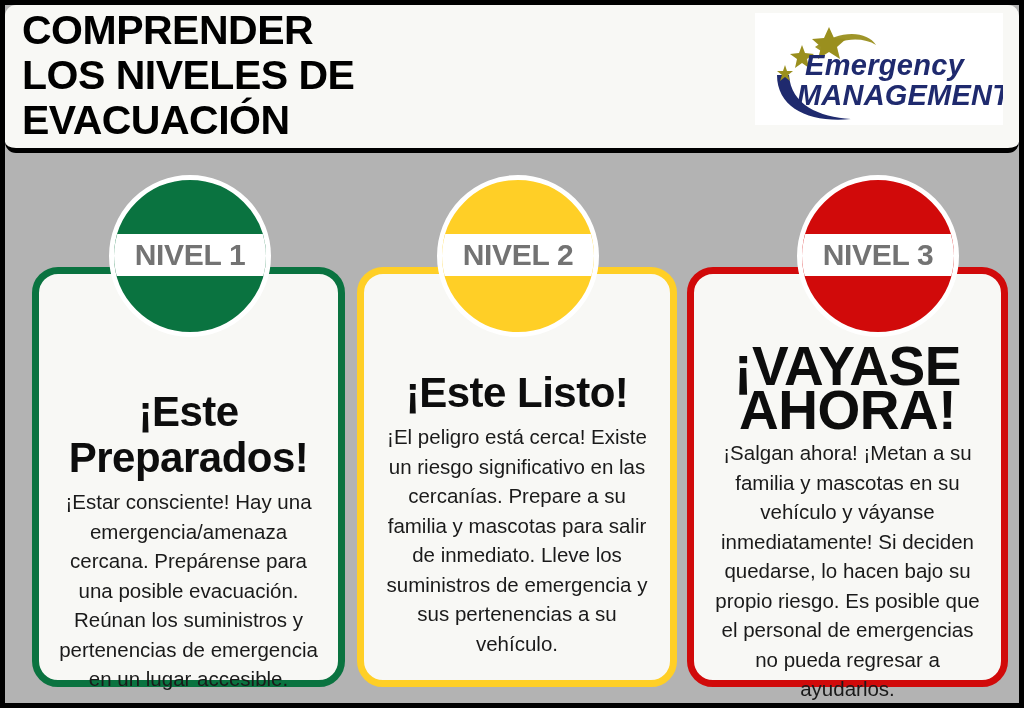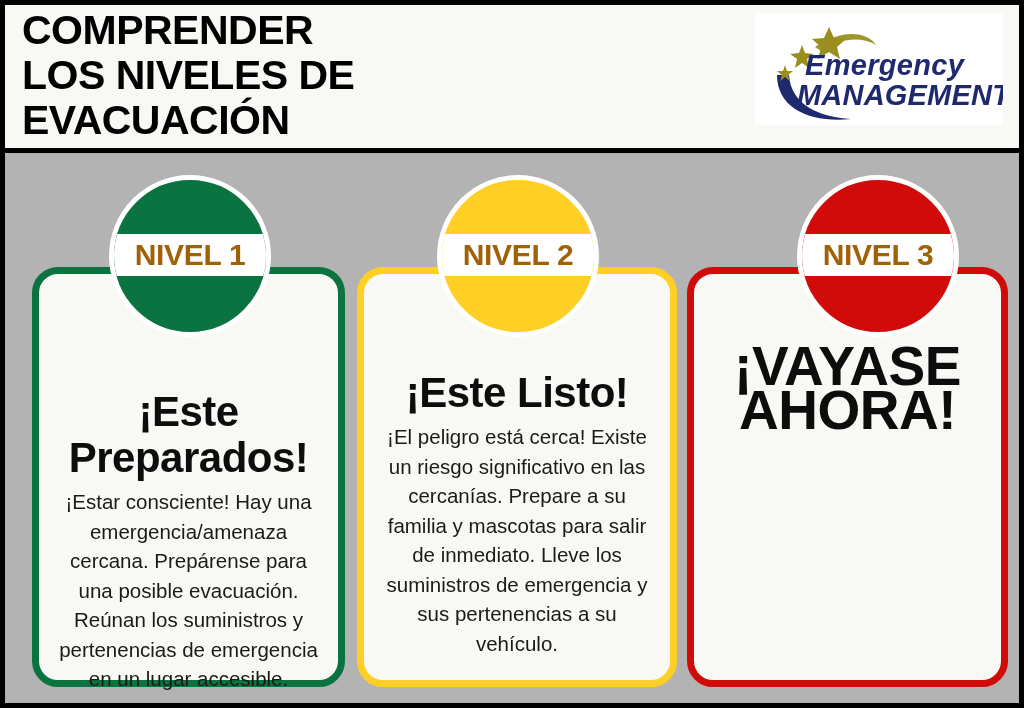--- a/index.html
+++ b/index.html
@@ -23,20 +23,21 @@
   
   #header {
     position: absolute;
     left: 0;
     top: 0;
     width: 1014px;
     height: 148px;
     background: #f8f8f5;
     border-bottom: 5px solid #000000;
     box-sizing: border-box;
+    border-radius: 11px;
   }
   #title {
     position: absolute;
     left: 17px;
     top: 3px;
     width: 740px;
     color: #000000;
     font-size: 41px;
     font-weight: bold;
     line-height: 45px;
@@ -130,21 +131,21 @@
     left: -6px;
     right: -6px;
     top: 54px;
     height: 42px;
     background: #ffffff;
     display: flex;
     align-items: center;
     justify-content: center;
   }
   .badge-label {
-    color: #a16207;
+    color: #737373;
     font-size: 30px;
     font-weight: bold;
     letter-spacing: -0.3px;
     white-space: nowrap;
   }
 </style>
 </head>
 <body>
 
 <div id="poster">
@@ -191,20 +192,21 @@
       <p class="card-body">¡El peligro está cerca! Existe un riesgo significativo en las cercanías. Prepare a su familia y mascotas para salir de inmediato. Lleve los suministros de emergencia y sus pertenencias a su vehículo.</p>
     </div>
   </div>
 
   <div class="card" id="card-2">
     <div class="card-inner">
       <div class="card-heading">
         <span>¡VAYASE</span><br>
         <span>AHORA!</span>
       </div>
+      <p class="card-body">¡Salgan ahora! ¡Metan a su familia y mascotas en su vehículo y váyanse inmediatamente! Si deciden quedarse, lo hacen bajo su propio riesgo. Es posible que el personal de emergencias no pueda regresar a ayudarlos.</p>
     </div>
   </div>
 
   <div class="badge" id="badge-0">
     <div class="badge-band">
       <span class="badge-label">NIVEL 1</span>
     </div>
   </div>
 
   <div class="badge" id="badge-1">

